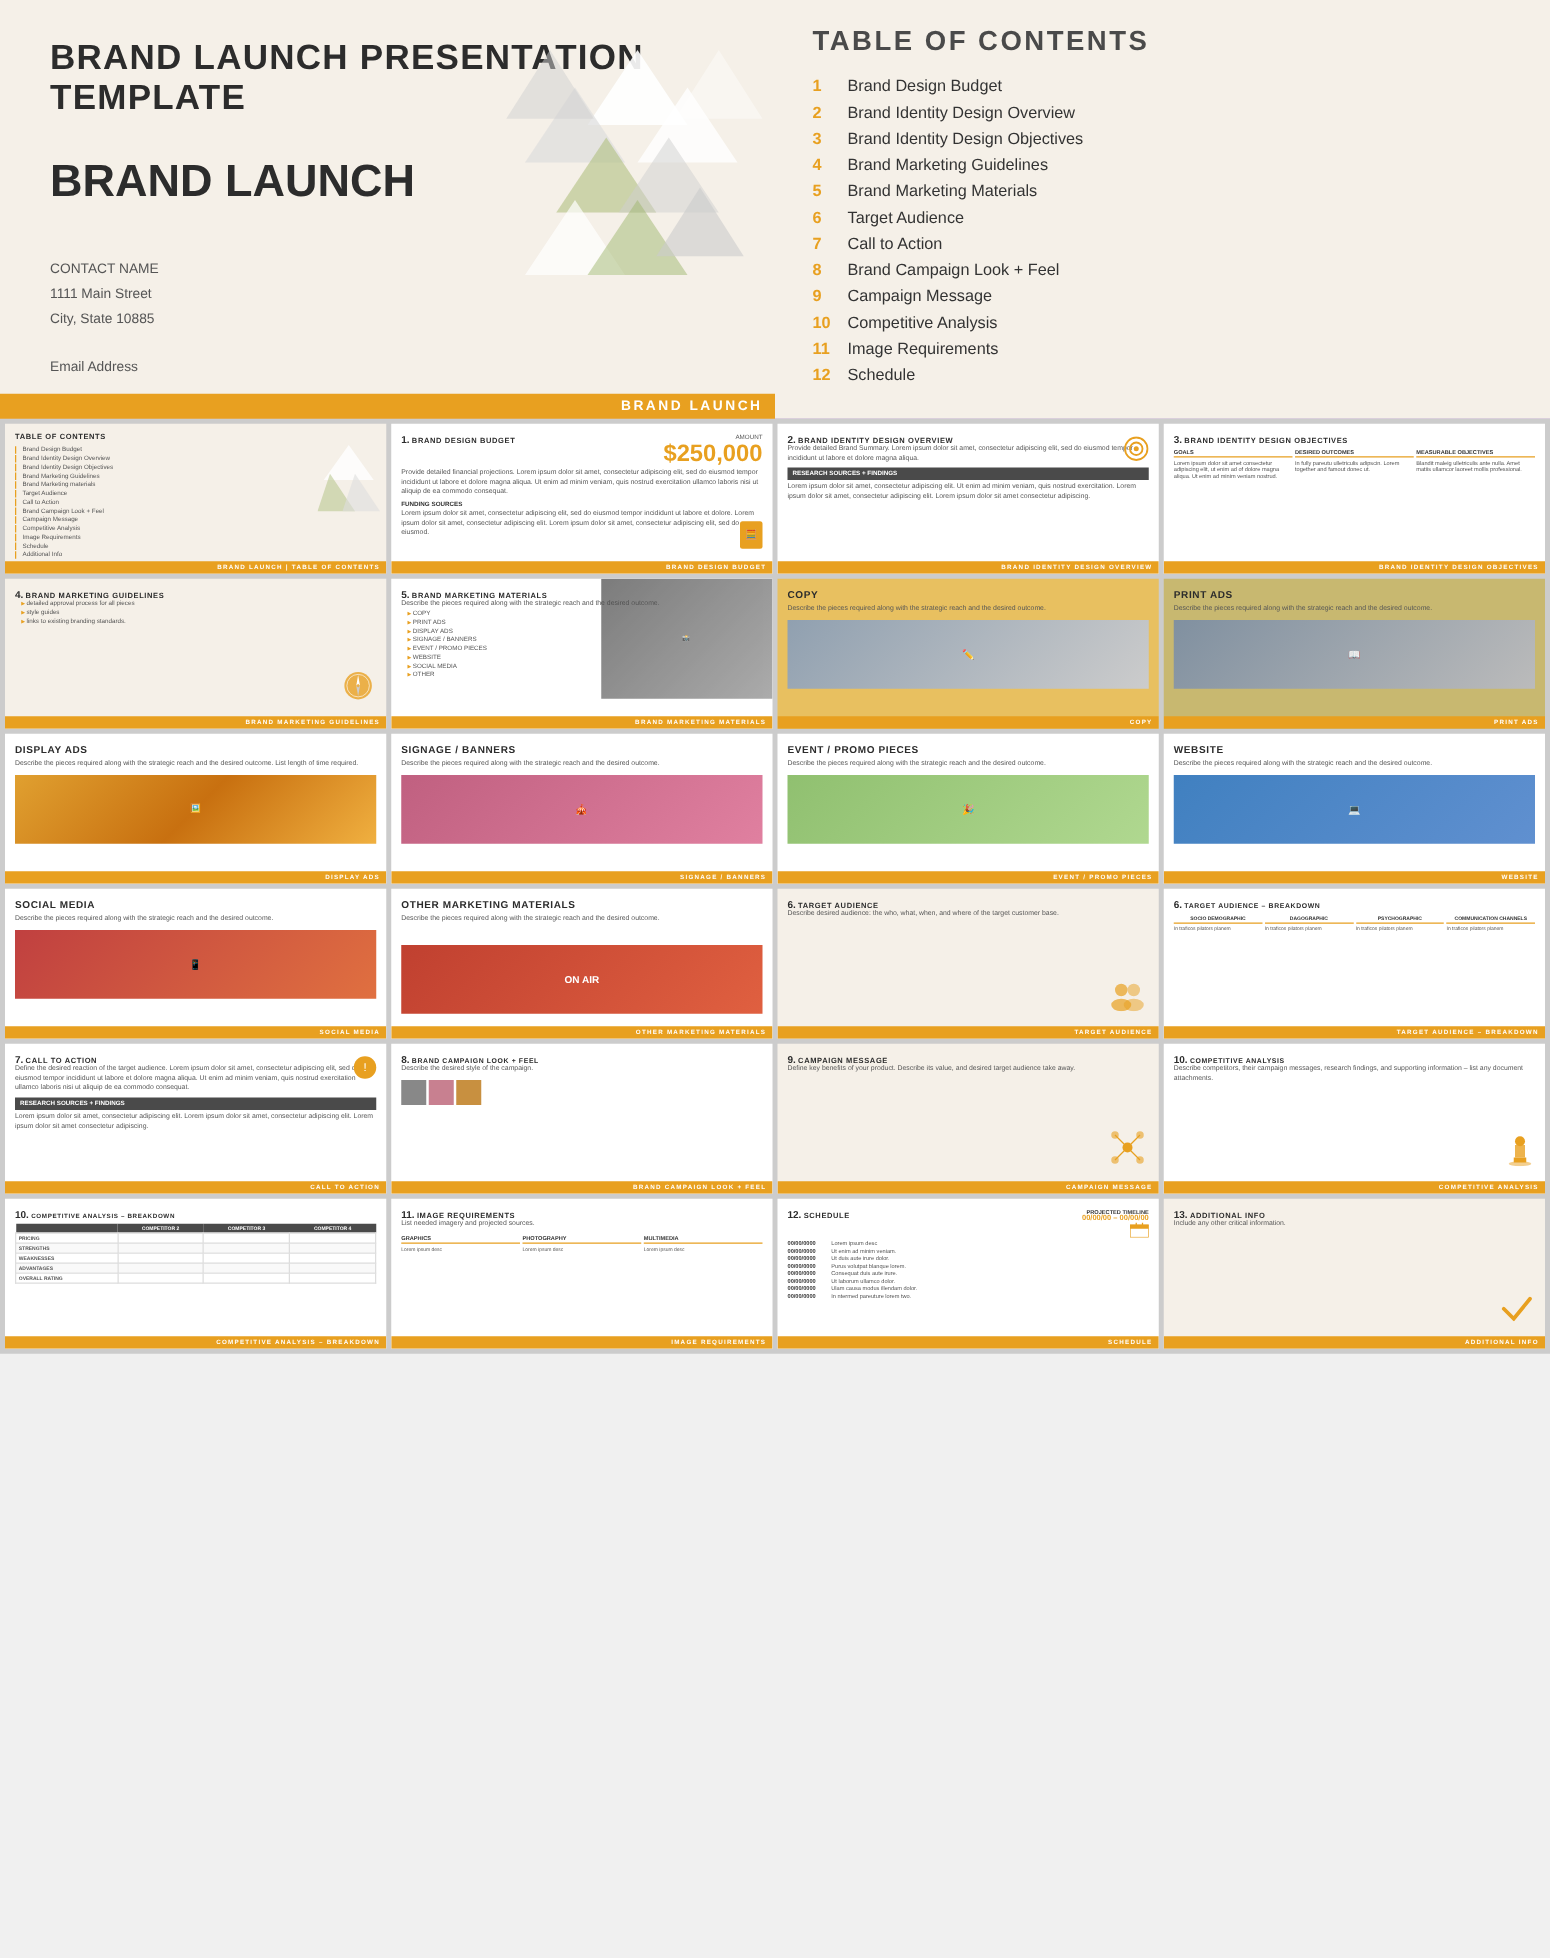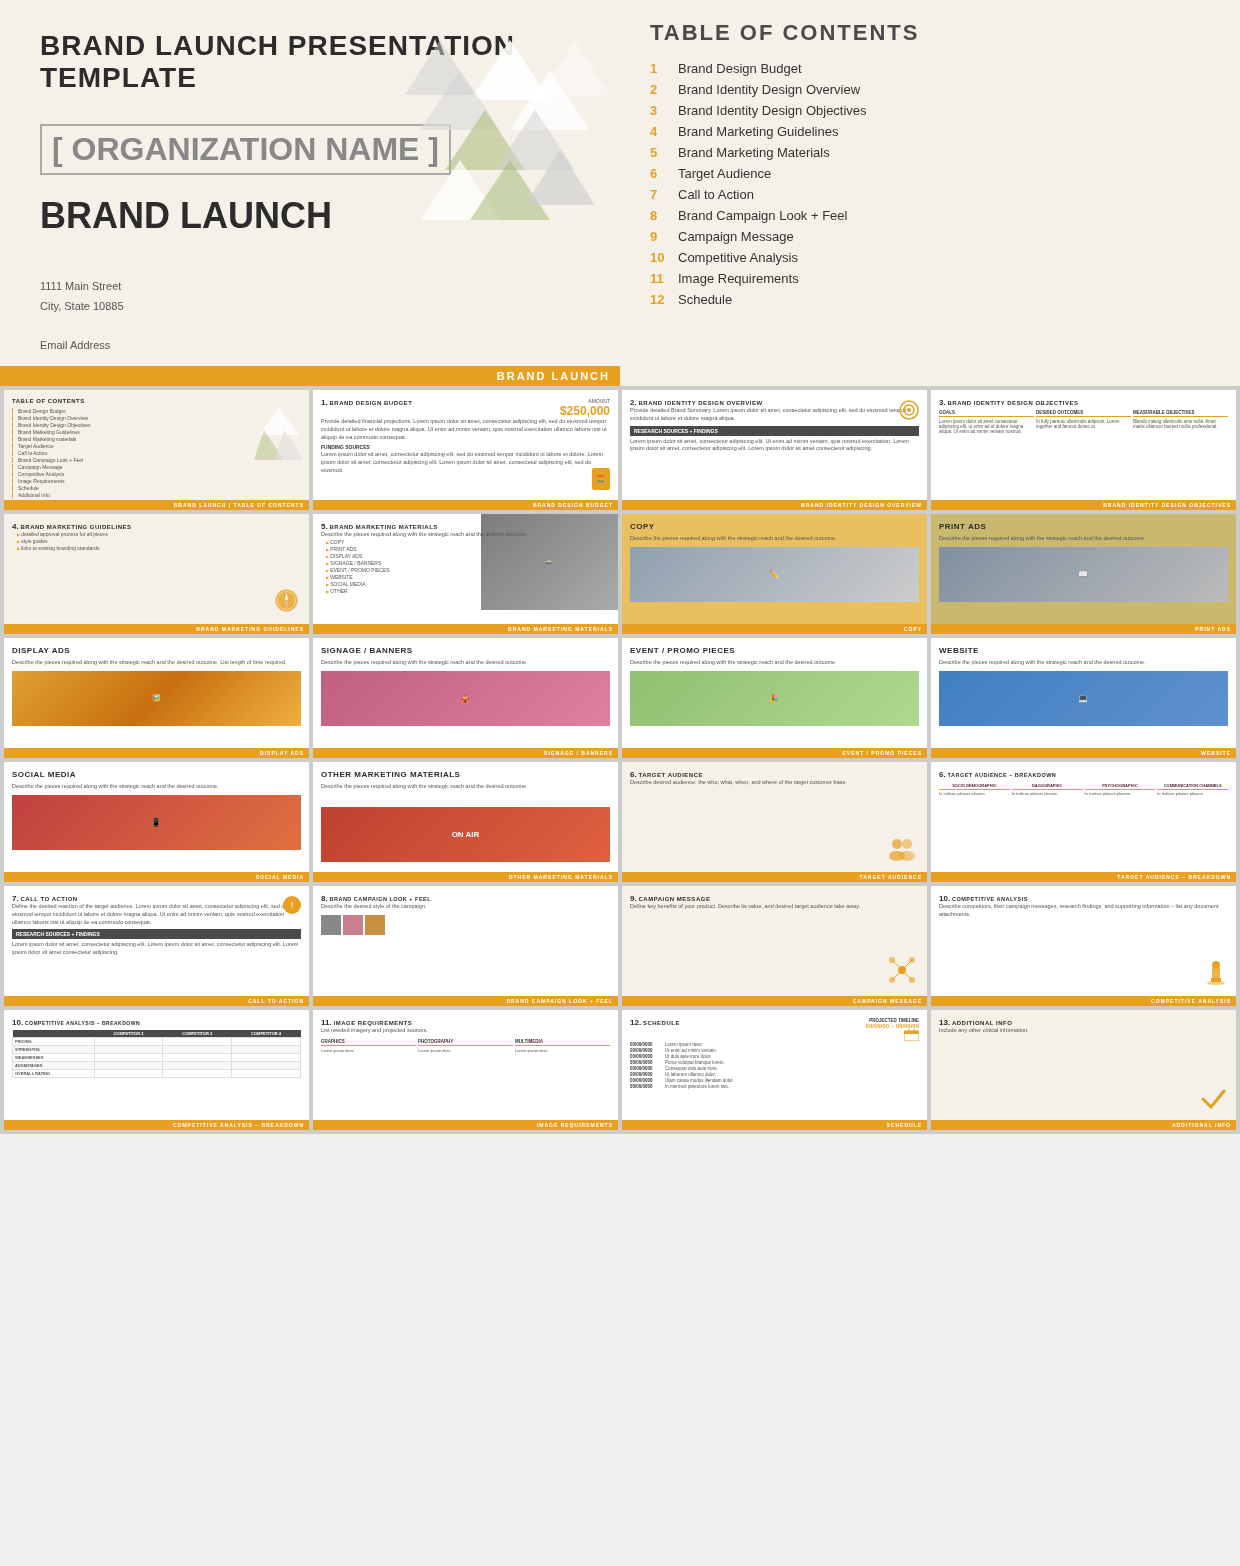--- a/index.html
+++ b/index.html
@@ -160,21 +160,21 @@
       line-height: 1.4;
     }
 
     .slide-num {
       font-size: 8px;
       font-weight: 900;
       color: #2c2c2c;
     }
 
     .slide-amount {
-      font-size: 12px;
+      font-size: 19px;
       font-weight: 700;
       color: #e8a020;
       text-align: left;
     }
 
     .slide-toc-list {
       list-style: none;
     }
 
     .slide-toc-list li {
@@ -314,40 +314,38 @@
     }
   </style>
 </head>
 <body>
 
 <div class="hero">
 
   <div class="hero-left">
     <div class="hero-title">BRAND LAUNCH PRESENTATION TEMPLATE</div>
 
-    <div style="margin-bottom:10px;">
-      <div class="org-name">[ ORGANIZATION NAME ]</div>
-    </div>
     <div class="brand-launch-text">BRAND LAUNCH</div>
 
     <svg class="tri-svg" width="220" height="220" viewBox="0 0 220 220">
 
       <polygon points="110,10 150,70 70,70" fill="white" opacity="0.9"></polygon>
       <polygon points="60,40 100,100 20,100" fill="#ddd" opacity="0.7"></polygon>
       <polygon points="150,40 190,100 110,100" fill="white" opacity="0.8"></polygon>
       <polygon points="85,80 125,140 45,140" fill="#b0c080" opacity="0.6"></polygon>
       <polygon points="135,80 175,140 95,140" fill="#d0d0d0" opacity="0.5"></polygon>
       <polygon points="60,130 100,190 20,190" fill="white" opacity="0.7"></polygon>
       <polygon points="110,130 150,190 70,190" fill="#a0b870" opacity="0.5"></polygon>
       <polygon points="160,120 195,175 125,175" fill="#ccc" opacity="0.6"></polygon>
       <polygon points="40,10 75,65 5,65" fill="#d0d0d0" opacity="0.5"></polygon>
       <polygon points="175,10 210,65 140,65" fill="white" opacity="0.4"></polygon>
     </svg>
 
     <div class="contact-info">
+      <div>CONTACT NAME</div>
       <div>1111 Main Street</div>
       <div>City, State 10885</div>
       <br>
       <div>Email Address</div>
     </div>
 
     <div class="brand-launch-bar">BRAND LAUNCH</div>
   </div>
 
   <div class="hero-right">

